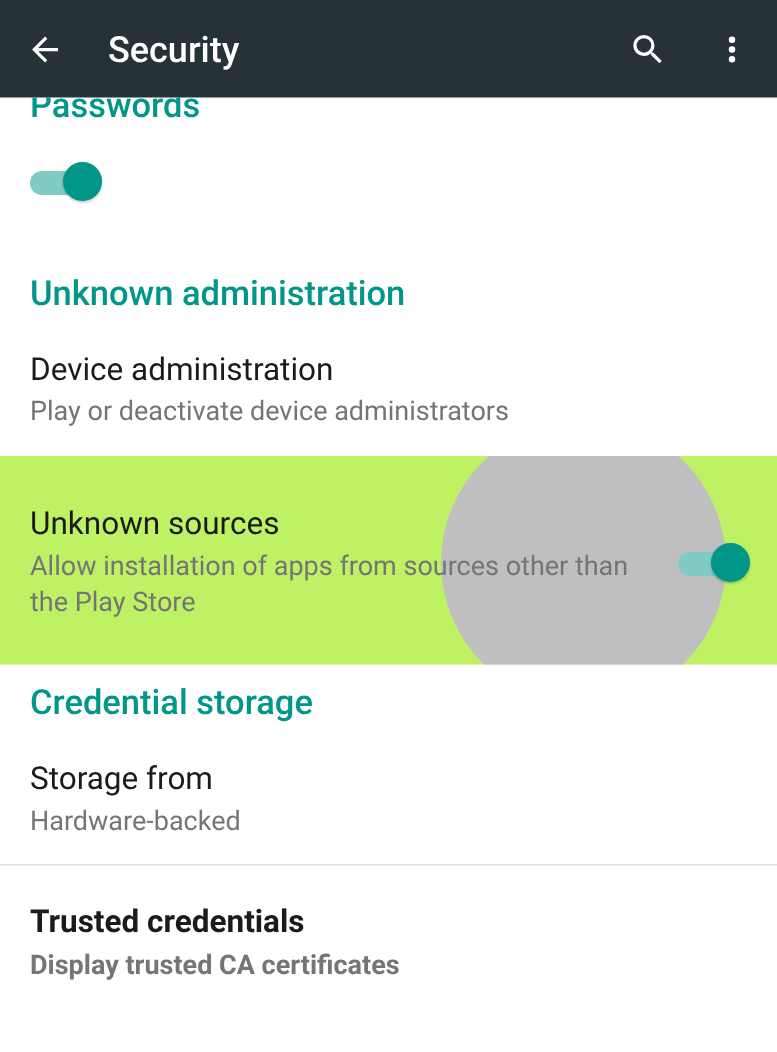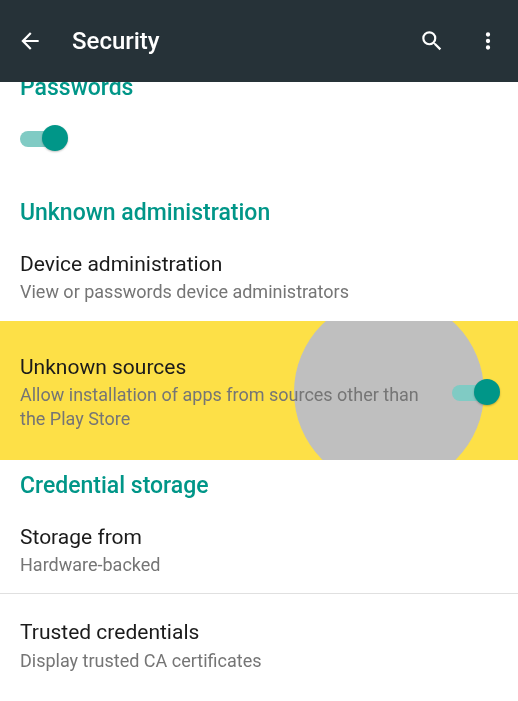--- a/index.html
+++ b/index.html
@@ -6,21 +6,21 @@
   body {
     font-family: Roboto, "Helvetica Neue", Arial, sans-serif;
     width: 518px;
     height: 701px;
     background: #fff;
     overflow: hidden;
     color: #212121;
   }
   .appbar {
     background: #263238;
-    height: 82px;
+    height: 65px;
     display: flex;
     align-items: center;
     padding: 0 14px;
     color: #fff;
   }
   .appbar .back { width: 32px; height: 32px; display:flex; align-items:center; justify-content:center; cursor:pointer; }
   .appbar .title { font-size: 24px; font-weight: 500; margin-left: 26px; flex:1; }
   .appbar .actions { display:flex; gap: 24px; align-items:center; }
   .appbar .icon-btn { width: 32px; height: 32px; display:flex; align-items:center; justify-content:center; cursor:pointer; }
 
@@ -66,21 +66,21 @@
     background: #80cbc4;
   }
   .toggle .thumb {
     position:absolute; right:-2px; top:0; width:26px; height:26px;
     border-radius:50%;
     background:#009688;
     box-shadow: 0 1px 2px rgba(0,0,0,.25);
   }
 
   .highlighted {
-    background: #fde047;
+    background: #bef264;
     padding-top: 32px;
     padding-bottom: 28px;
     position: relative;
     overflow: hidden;
   }
   .ripple {
     position:absolute;
     width: 190px; height:190px;
     background: #bfbfbf;
     border-radius:50%;
@@ -132,21 +132,21 @@
     <div class="toggle">
       <div class="track"></div>
       <div class="thumb"></div>
     </div>
   </div>
 
   <div class="section-header" style="padding-top:32px;">Unknown administration</div>
 
   <div class="item">
     <div class="item-title">Device administration</div>
-    <div class="item-sub">View or passwords device administrators</div>
+    <div class="item-sub">Play or deactivate device administrators</div>
   </div>
 
   <div class="item row-with-toggle highlighted">
     <div class="ripple"></div>
     <div class="text" style="position:relative; z-index:1;">
       <div class="item-title">Unknown sources</div>
       <div class="item-sub">Allow installation of apps from sources other than the Play Store</div>
     </div>
     <div class="toggle" style="position:relative; z-index:1;">
       <div class="track"></div>
@@ -156,18 +156,18 @@
 
   <div class="section-header" style="padding-top:12px;">Credential storage</div>
 
   <div class="item">
     <div class="item-title">Storage from</div>
     <div class="item-sub">Hardware-backed</div>
   </div>
 
   <div class="divider"></div>
 
-  <div class="item" style="padding-top:24px;">
+  <div class="item" style="padding-top:24px;font-weight:bold;">
     <div class="item-title">Trusted credentials</div>
     <div class="item-sub">Display trusted CA certificates</div>
   </div>
 
 </div>
 
 </body></html>

